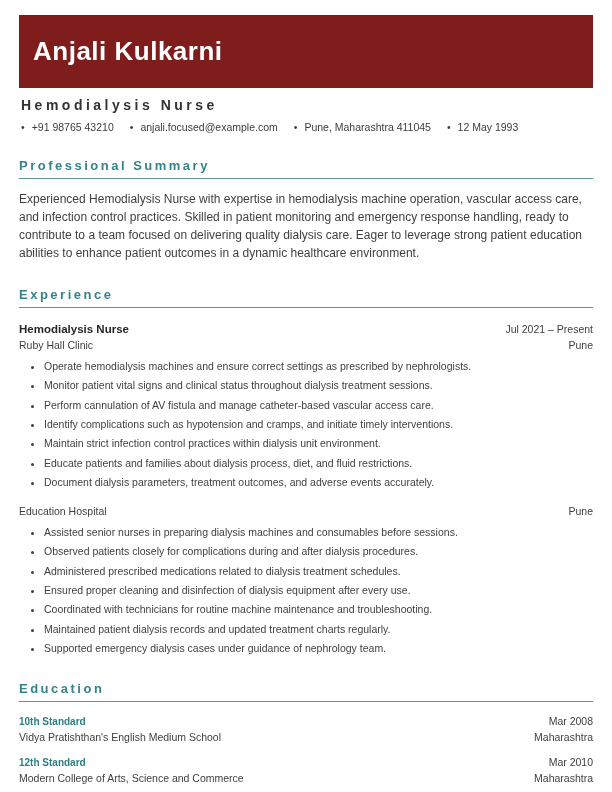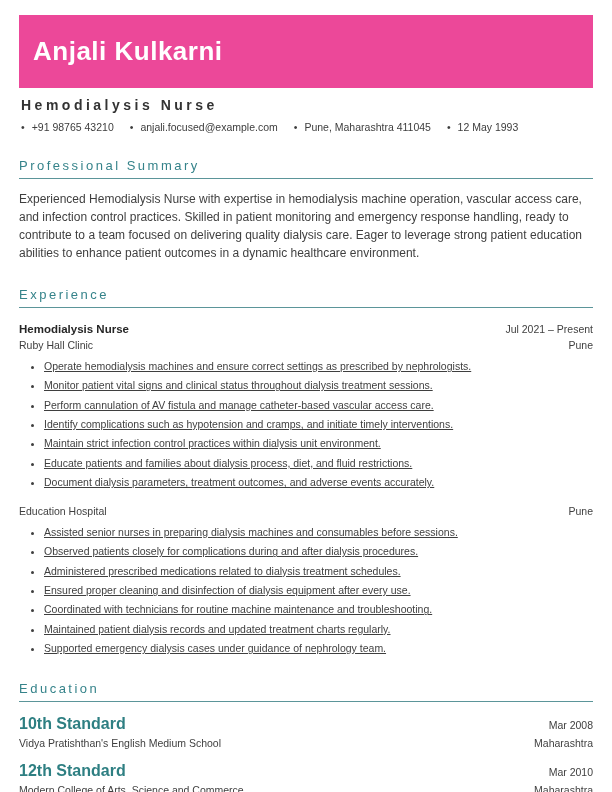--- a/index.html
+++ b/index.html
@@ -8,21 +8,21 @@
     background: #ffffff;
     font-family: "Liberation Sans", "DejaVu Sans", sans-serif;
     color: #3f3f3f;
     overflow: hidden;
   }
   .page { width: 612px; height: 792px; padding: 15px 19px 0 19px; }
 
   
   .banner {
     height: 73px;
-    background: #ec4899;
+    background: #7f1d1d;
     display: flex;
     align-items: center;
     padding-left: 14px;
   }
   .name {
     color: #ffffff;
     font-size: 26px;
     font-weight: bold;
     letter-spacing: 0.5px;
   }
@@ -44,46 +44,45 @@
     color: #3d3d3d;
     align-items: center;
   }
   .contacts li { margin-right: 16px; }
   .contacts li::before { content: "•"; margin-right: 7px; color: #3d3d3d; }
 
   
   .section { margin-top: 25px; }
   .sec-h {
     font-size: 13px;
-    font-weight: normal;
+    font-weight: bold;
     letter-spacing: 2.5px;
     color: #35838a;
     padding-bottom: 5px;
     border-bottom: 1px solid #5b9599;
   }
   .summary-text {
     margin-top: 11px;
     font-size: 12px;
     line-height: 1.5;
     color: #3f3f3f;
   }
 
   
   .entry { margin-top: 15px; }
   .row { display: flex; justify-content: space-between; align-items: baseline; }
   .job-title { font-size: 11.5px; font-weight: bold; color: #262626; }
-  .edu-title { font-size: 16px; font-weight: bold; color: #2e7f82; }
+  .edu-title { font-size: 10px; font-weight: bold; color: #2e7f82; }
   .right-meta { font-size: 10.5px; color: #3f3f3f; text-align: right; white-space: nowrap; }
   .sub-row { margin-top: 4px; font-size: 10.5px; color: #3f3f3f; }
 
   ul.bullets {
     margin: 9px 0 0 0;
     padding-left: 25px;
     list-style: disc;
-    text-decoration: underline;
   }
   ul.bullets li {
     font-size: 10.5px;
     color: #3f3f3f;
     line-height: 1.32;
     margin-bottom: 5.5px;
   }
 
   .edu-entry { margin-top: 13px; }
 </style>

